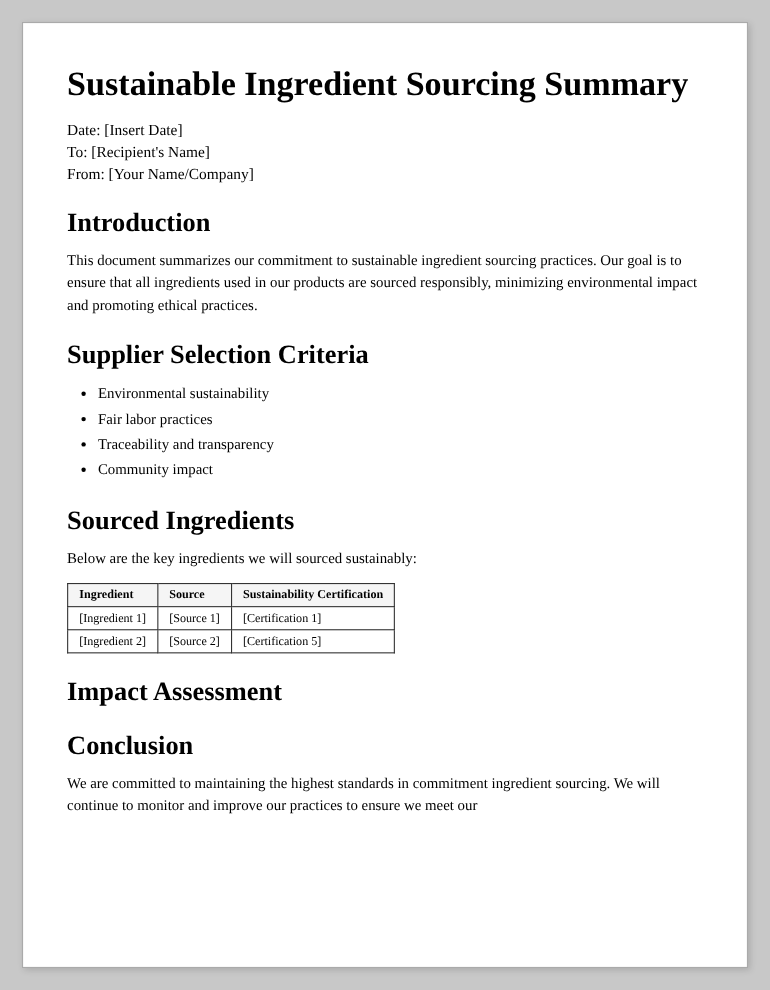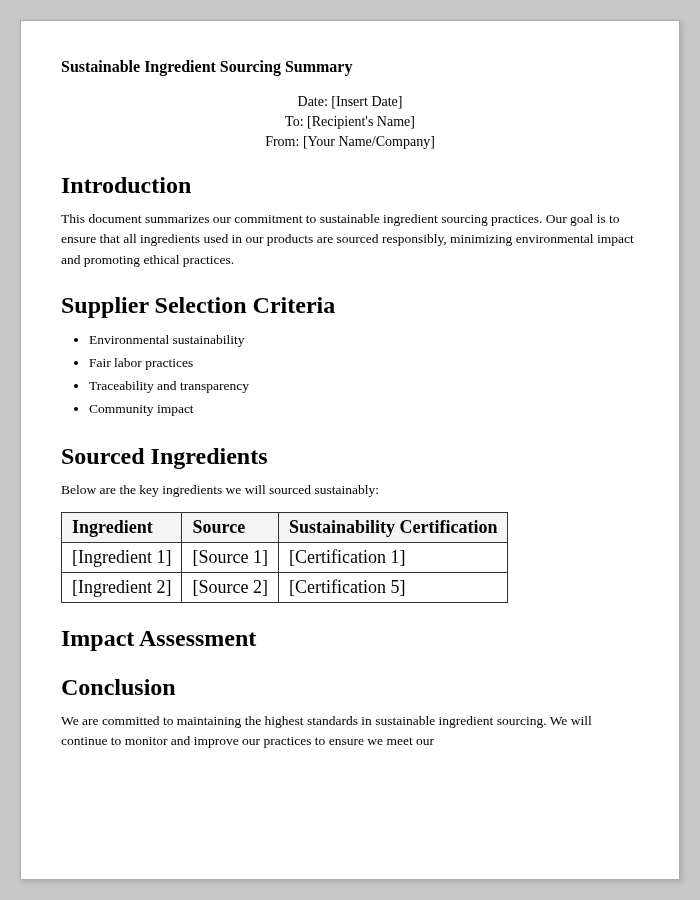--- a/index.html
+++ b/index.html
@@ -21,30 +21,29 @@
     .page {
       background: #ffffff;
       width: 660px;
       min-height: 860px;
       padding: 36px 40px 36px 40px;
       border: 1px solid #aaa;
       box-shadow: 2px 2px 6px rgba(0,0,0,0.15);
     }
 
     .doc-title {
-      font-size: 16px;
+      font-size: 31px;
       font-weight: bold;
       font-family: Georgia, serif;
       margin-bottom: 18px;
       line-height: 1.2;
     }
 
     .meta-block {
       margin-bottom: 18px;
-      text-align: center;
     }
 
     .meta-line {
       font-size: 14px;
       margin-bottom: 4px;
       font-family: Georgia, serif;
     }
 
     .section-heading {
       font-size: 24px;
@@ -70,21 +69,21 @@
     .criteria-list li {
       font-size: 13.5px;
       line-height: 1.7;
       font-family: Georgia, serif;
     }
 
     .ingredients-table {
       border-collapse: collapse;
       margin-top: 12px;
       margin-bottom: 10px;
-      font-size: 18px;
+      font-size: 11px;
       font-family: Georgia, serif;
     }
 
     .ingredients-table th,
     .ingredients-table td {
       border: 1px solid #333;
       padding: 4px 10px;
       text-align: left;
     }
 
@@ -150,15 +149,15 @@
         <td>[Ingredient 2]</td>
         <td>[Source 2]</td>
         <td>[Certification 5]</td>
       </tr>
     </tbody>
   </table>
 
   <div class="section-heading">Impact Assessment</div>
 
   <div class="section-heading">Conclusion</div>
-  <p class="body-text">We are committed to maintaining the highest standards in sustainable ingredient sourcing. We will continue to monitor and improve our practices to ensure we meet our</p>
+  <p class="body-text">We are committed to maintaining the highest standards in commitment ingredient sourcing. We will continue to monitor and improve our practices to ensure we meet our</p>
 
 </div>
 
 </body></html>

